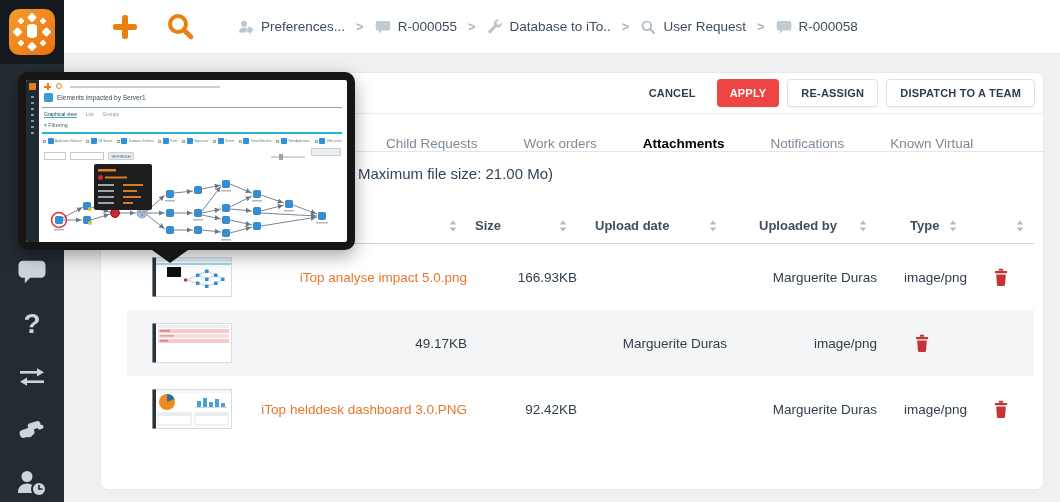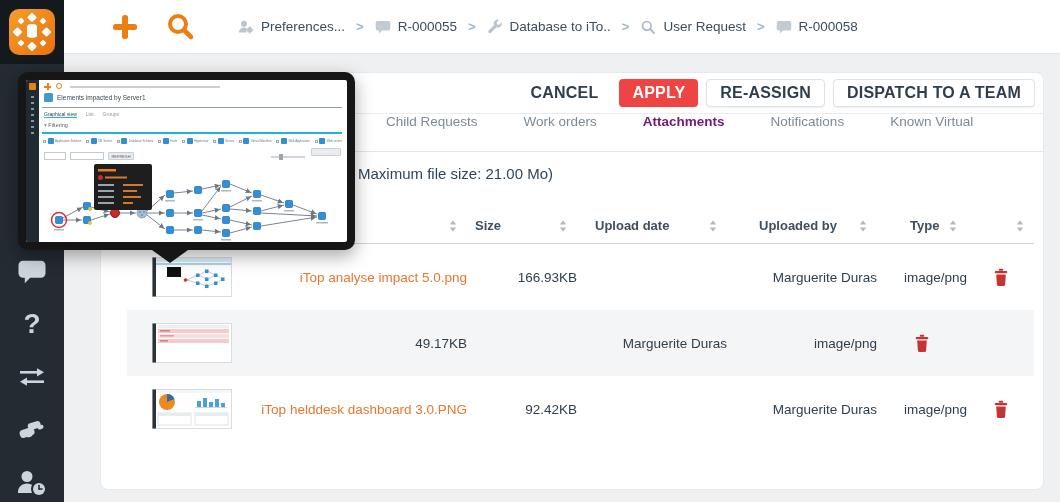--- a/index.html
+++ b/index.html
@@ -20,27 +20,27 @@
   .plus-btn::before { left:10px; top:1px; width:6px; height:24px; }
   .plus-btn::after  { left:1px; top:10px; width:24px; height:6px; }
   .search-btn { margin-left:28px; cursor:pointer; display:flex; }
   .breadcrumb { margin-left:42px; display:flex; align-items:center; gap:11px; font-size:13.5px; color:#3c4c5c; }
   .crumb { display:flex; align-items:center; gap:7px; cursor:pointer; white-space:nowrap; }
   .crumb-sep { color:#9fb6c8; font-weight:700; font-size:13px; }
 
   
   .panel { position:absolute; left:100px; top:72px; width:944px; height:418px; background:#fff; border:1px solid #e7e9eb; border-radius:8px; z-index:3; }
   .toolbar { height:41px; border-bottom:1px solid #eaedef; display:flex; align-items:center; justify-content:flex-end; padding-right:8px; gap:8px; }
-  .btn { height:28px; padding:0 13px; font-size:16px; font-weight:700; letter-spacing:.2px; color:#2f3e4e; background:#fff; border:1px solid #dde2e7; border-radius:4px; box-shadow:0 1px 1px rgba(20,40,60,.06); cursor:pointer; font-family:inherit; }
+  .btn { height:28px; padding:0 13px; font-size:11px; font-weight:700; letter-spacing:.2px; color:#2f3e4e; background:#fff; border:1px solid #dde2e7; border-radius:4px; box-shadow:0 1px 1px rgba(20,40,60,.06); cursor:pointer; font-family:inherit; }
   .btn-flat { border:none; box-shadow:none; background:transparent; }
   .btn-primary { background:#ef4444; color:#fff; border:none; }
 
-  .tabrow { height:38px; border-bottom:1px solid #e2e6e9; display:flex; align-items:flex-start; gap:46px; padding-left:285px; font-size:13.5px; color:#7b8a98; }
+  .tabrow { height:38px; border-bottom:1px solid #e2e6e9; display:flex; align-items:flex-end; gap:46px; padding-left:285px; font-size:13.5px; color:#7b8a98; }
   .tab { cursor:pointer; white-space:nowrap; }
-  .tab.active { color:#701a75; font-weight:700; }
+  .tab.active { color:#000000; font-weight:700; }
 
   .note { position:absolute; left:257px; top:92px; font-size:15px; color:#31455a; }
 
   .tbl { position:absolute; left:26px; top:135px; width:907px;text-align:right; }
   .thead, .trow { display:grid; grid-template-columns:115px 225px 110px 150px 150px 90px 67px; align-items:center; }
   .thead { height:36px; border-bottom:1px solid #ccd4da; color:#3d4f61; font-size:13px; font-weight:700; }
   .hcell { display:flex; align-items:center; height:100%; cursor:pointer; }
   .hcell .sort { margin-left:auto; margin-right:10px; display:flex; }
   .pad8  { padding-left:8px; }  .pad18 { padding-left:18px; }
   .pad32 { padding-left:32px; } .pad33 { padding-left:33px; }

